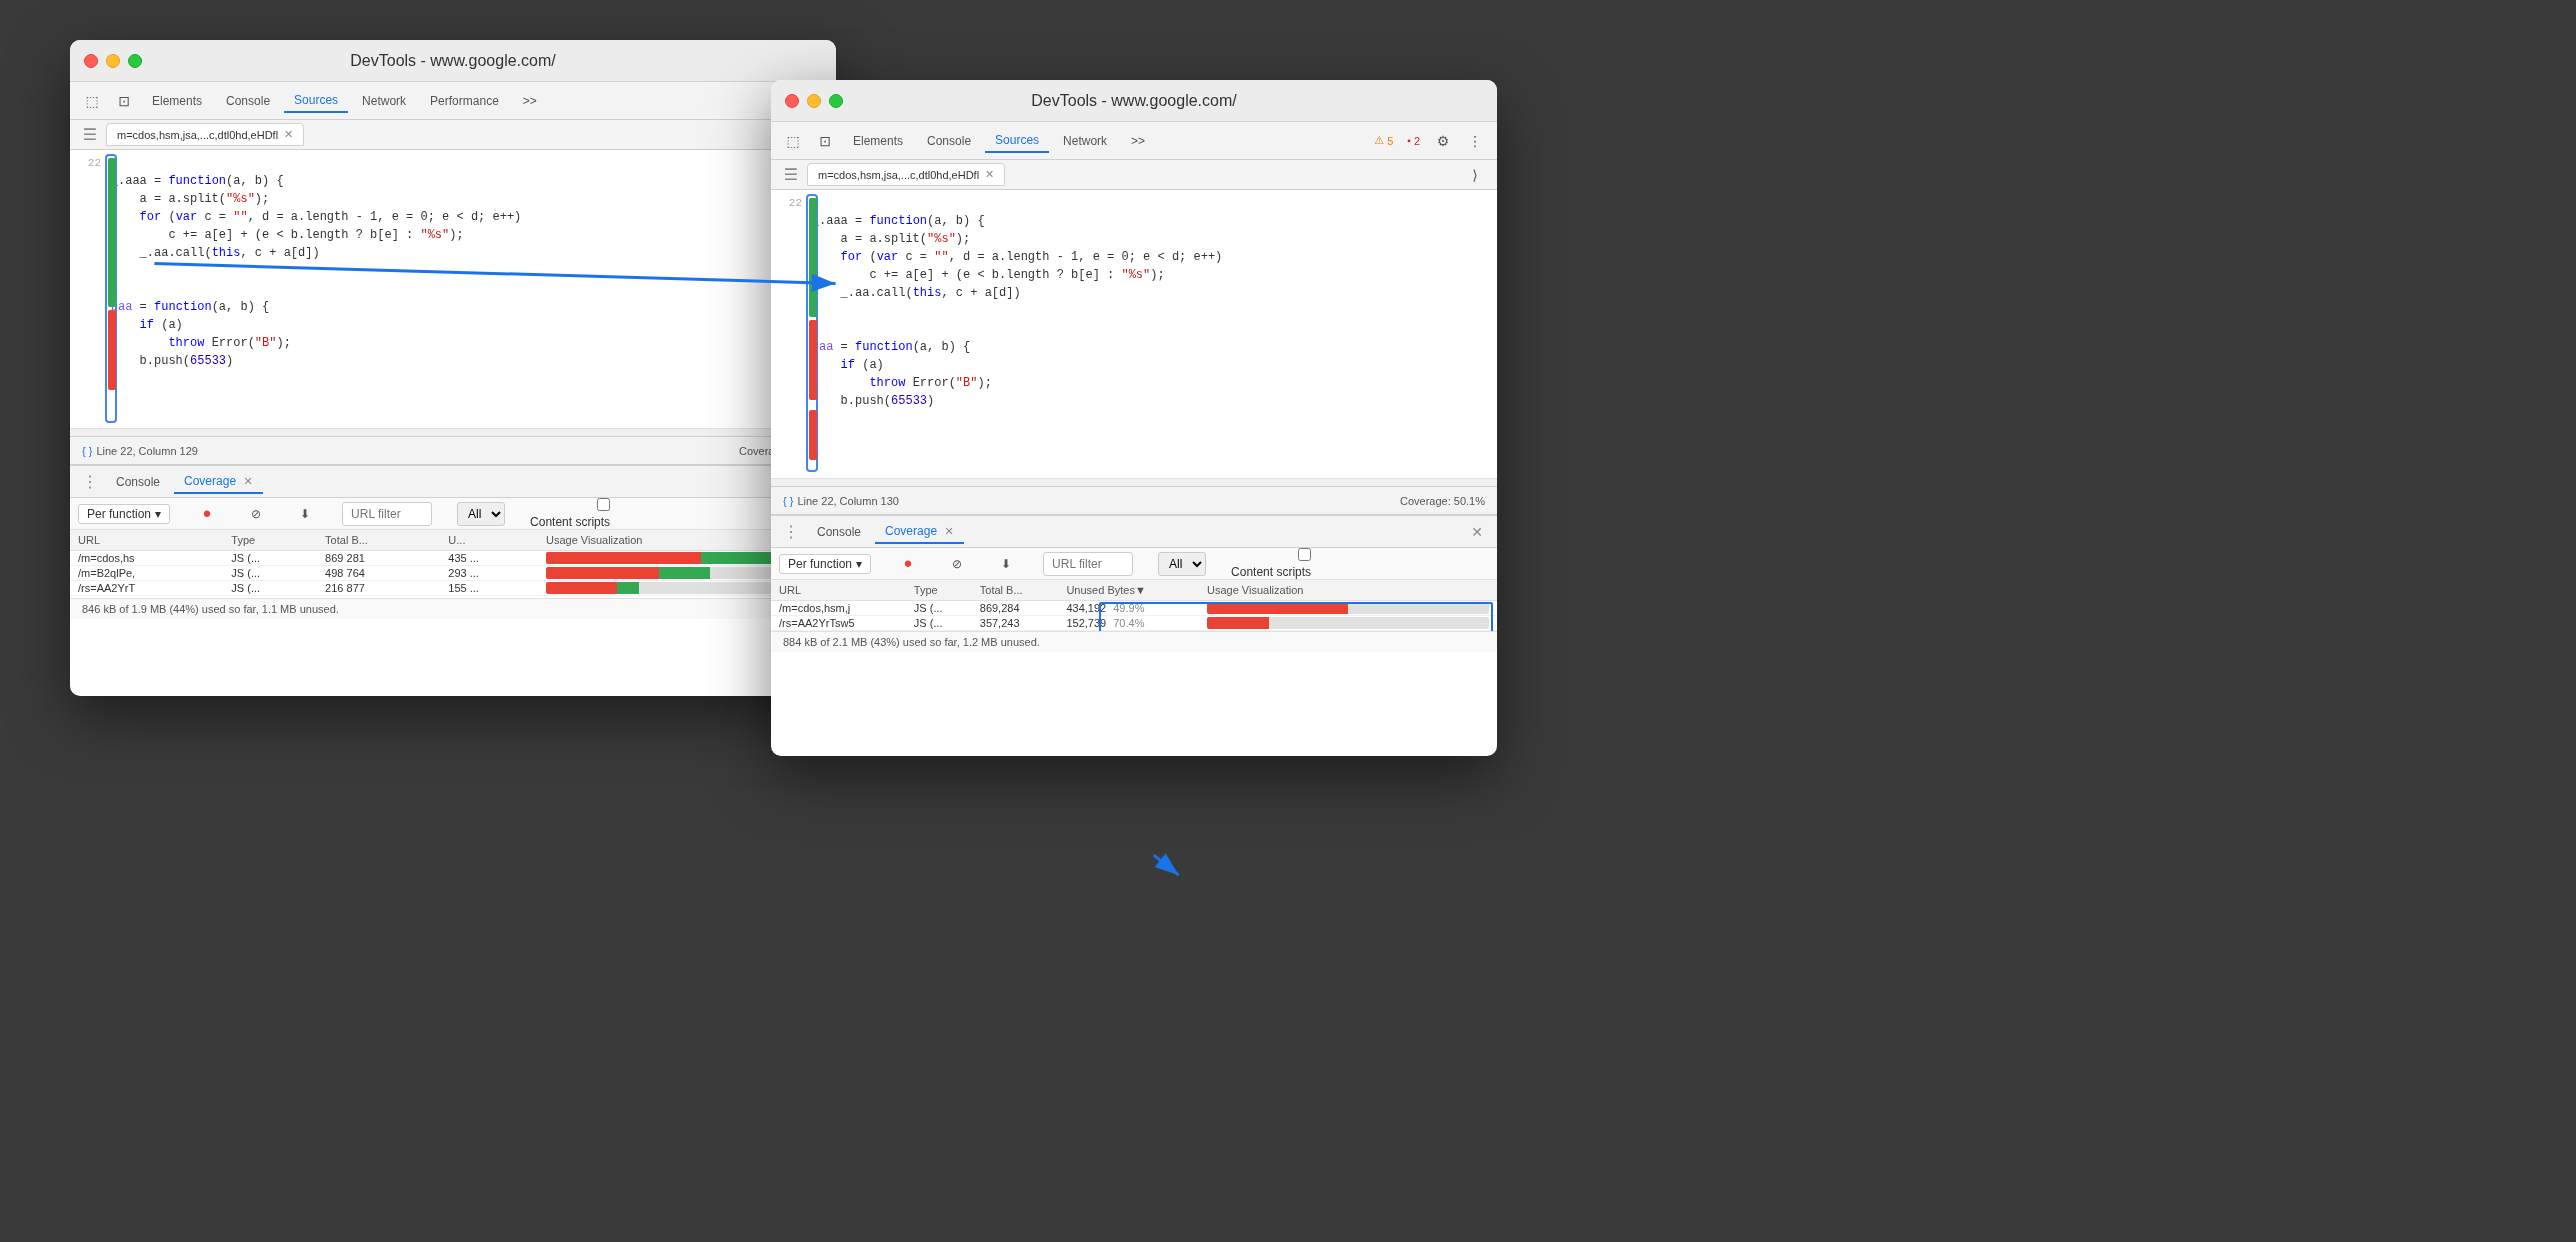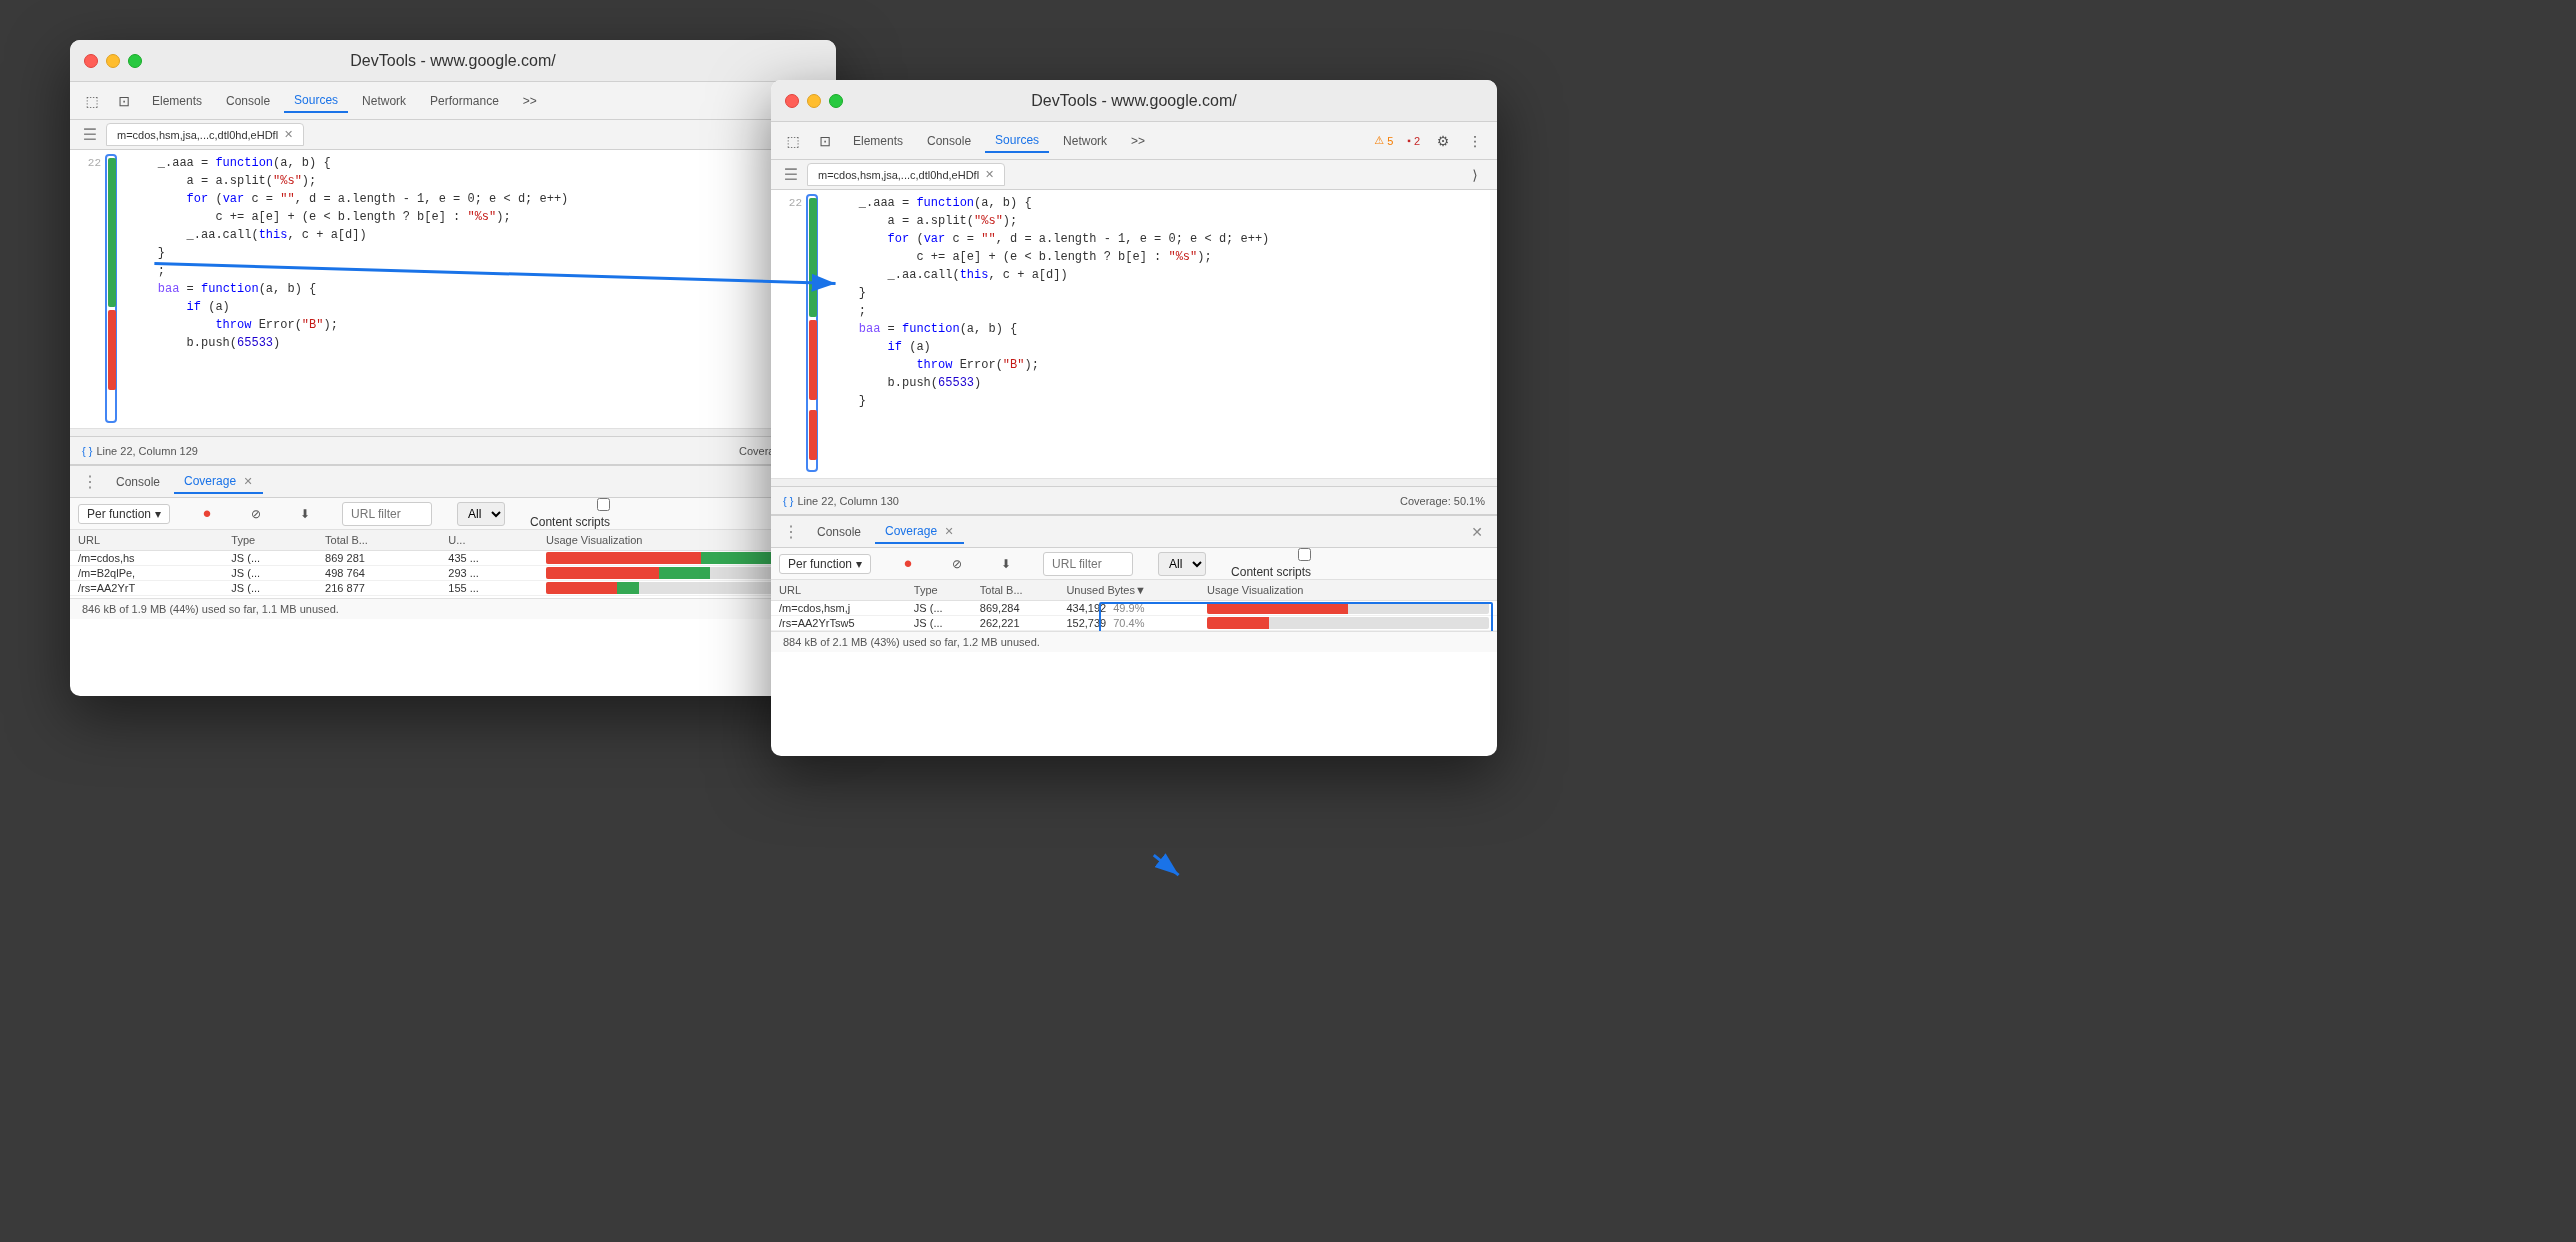--- a/index.html
+++ b/index.html
@@ -132,20 +132,21 @@
       color: #333;
       overflow: hidden;
       position: relative;
       flex: 1;
     }
 
     .code-line {
       display: flex;
       align-items: flex-start;
       min-height: 18px;
+      flex-direction: column;
     }
 
     .line-number {
       color: #aaa;
       width: 35px;
       text-align: right;
       padding-right: 8px;
       flex-shrink: 0;
       font-size: 11px;
       line-height: 18px;
@@ -779,21 +780,21 @@
             </td>
             <td class="usage-viz-cell">
               <div class="usage-bar-container">
                 <div class="usage-bar-used" style="width:50%;"></div>
               </div>
             </td>
           </tr>
           <tr class="table-row">
             <td>/rs=AA2YrTsw5</td>
             <td>JS (...</td>
-            <td>262,221</td>
+            <td>357,243</td>
             <td>
               <span>152,739</span>
               <span style="color:#888; margin-left:4px;">70.4%</span>
             </td>
             <td class="usage-viz-cell">
               <div class="usage-bar-container">
                 <div class="usage-bar-used" style="width:22%;"></div>
               </div>
             </td>
           </tr>

